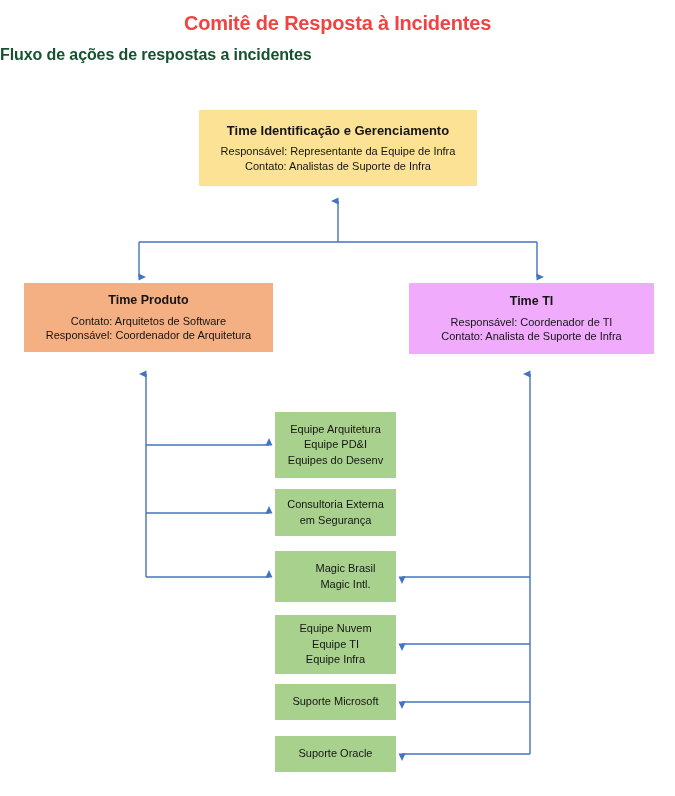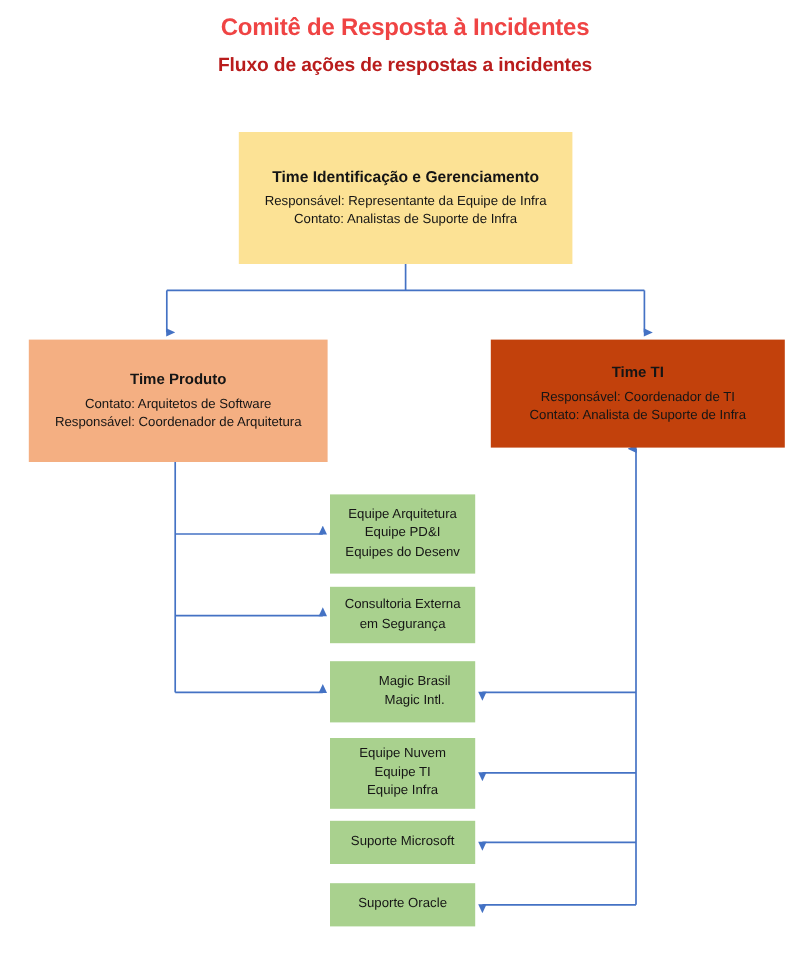--- a/index.html
+++ b/index.html
@@ -33,24 +33,24 @@
     font-size: 20px;
     font-weight: bold;
     color: #ef4444;
     letter-spacing: -0.2px;
   }
   .subtitle {
     position: absolute;
     left: 0;
     top: 46px;
     width: 675px;
-    text-align: center;
+    text-align: left;
     font-size: 16px;
     font-weight: bold;
-    color: #b91c1c;
+    color: #14532d;
     letter-spacing: -0.1px;
   }
 
   
   .node {
     position: absolute;
     box-sizing: border-box;
     display: flex;
     flex-direction: column;
     align-items: center;
@@ -65,32 +65,32 @@
   }
   .node .node-sub {
     font-size: 11px;
     line-height: 14.5px;
     margin-top: 6px;
   }
   .node .node-sub div { white-space: nowrap; }
 
   
   #node-identificacao {
-    left: 199px; top: 110px; width: 278px; height: 110px;
+    left: 199px; top: 110px; width: 278px; height: 76px;
     background: #FCE295;
   }
   #node-identificacao .node-title { font-size: 13px; }
 
   #node-produto {
-    left: 24px; top: 283px; width: 249px; height: 102px;
+    left: 24px; top: 283px; width: 249px; height: 69px;
     background: #F4AF82;
   }
   #node-ti {
-    left: 409px; top: 283px; width: 245px; height: 90px;
-    background: #c2410c;
+    left: 409px; top: 283px; width: 245px; height: 71px;
+    background: #f0abfc;
   }
 
   .green {
     background: #A9D18E;
     font-size: 11px;
     line-height: 15.5px;
   }
   .green .lines div { white-space: nowrap; }
 
   #node-arquitetura { left: 275px; top: 412px; width: 121px; height: 66px; justify-content: center; }

